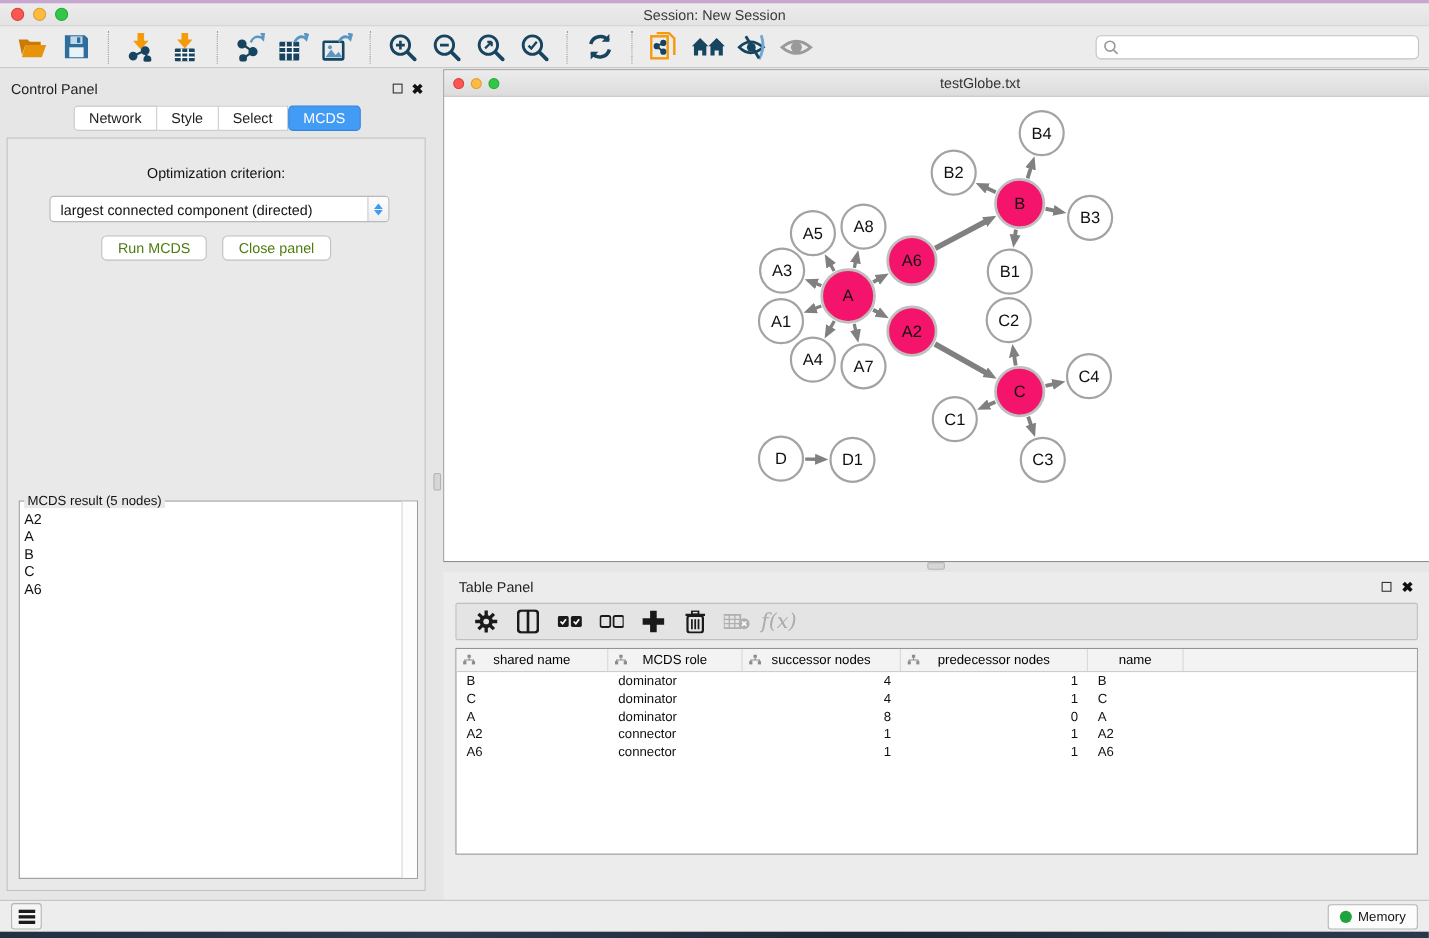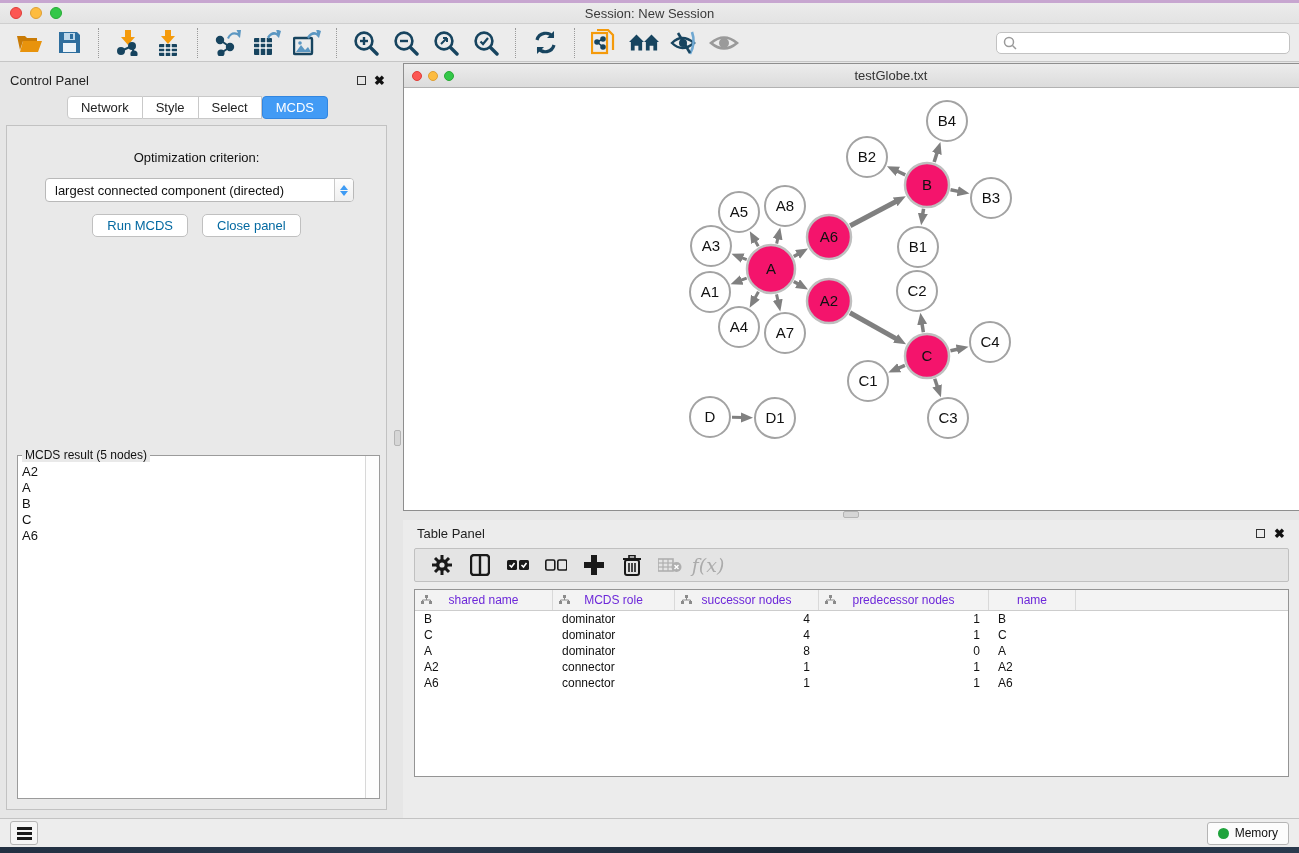--- a/index.html
+++ b/index.html
@@ -49,21 +49,21 @@
   #criterion-select { margin:13px 32px 0 38px; height:24px; background:#fff; border:1px solid #B9B9B9;
     border-radius:4px; display:flex; align-items:center; font-size:13px; color:#111; overflow:hidden; }
   #criterion-select .sel-text { flex:1; padding-left:9px; white-space:nowrap; }
   .spinner { width:19px; height:100%; border-left:1px solid #C9C9C9; background:linear-gradient(#FDFDFD,#EFEFEF);
     display:flex; flex-direction:column; align-items:center; justify-content:center; gap:1px; }
   .spinner .up, .spinner .dn { width:0; height:0; border-left:4px solid transparent; border-right:4px solid transparent; }
   .spinner .up { border-bottom:5px solid #3E9BF4; }
   .spinner .dn { border-top:5px solid #3E9BF4; }
   #cp-buttons { display:flex; justify-content:center; gap:14px; margin-top:12px; }
   .mac-btn { background:#fff; border:1px solid #C0C0C0; border-radius:5px; padding:3px 14px;
-    font-size:13px; color:#0369a1; }
+    font-size:13px; color:#4d7c0f; }
   #mcds-fieldset { margin:auto 6px 10px 10px; height:344px; border:1px solid #9B9B9B;
     position:relative; background:#fff; display:flex; }
   #mcds-legend { position:absolute; top:-8px; left:4px; background:#E9E9E9; padding:0 3px;
     font-size:12px; color:#111; }
   #mcds-list { flex:1; padding:8px 0 0 4px; font-size:13px; color:#111; }
   #mcds-list .item { line-height:16px; }
   #mcds-scroll { width:14px; border-left:1px solid #D8D8D8; background:#FDFDFD; }
 
   
   .grip-v { position:absolute; left:394px; top:368px; width:7px; height:16px;
@@ -90,21 +90,21 @@
   #tp-head { height:26px; display:flex; align-items:center; font-size:13px; color:#222; padding:0 14px; }
   #tp-head .ph-icons { margin-left:auto; display:flex; gap:9px; align-items:center; }
   #tp-toolbar { margin:2px 10px 0 11px; height:34px; background:#E4E4E4; border:1px solid #C0C0C0;
     border-radius:2px; display:flex; align-items:center; padding:0 8px; }
   .tp-icon { width:26px; height:26px; margin:0 6px; display:flex; align-items:center; justify-content:center; }
   .fx { font-family:"DejaVu Serif", serif; font-style:italic; font-size:19px; color:#ABABAB; }
   #data-table { margin:7px 10px 0 11px; height:188px; background:#fff; border:1px solid #949494;
     font-size:12px; color:#111; overflow:hidden; }
   .t-head { display:flex; height:21px; background:#F3F3F3; border-bottom:1px solid #CDCDCD; }
   .t-hcell { position:relative; display:flex; align-items:center; justify-content:center;
-    border-right:1px solid #D9D9D9; font-size:12px; color:#6d28d9; }
+    border-right:1px solid #D9D9D9; font-size:12px; color:#000000; }
   .t-hcell .hicon { position:absolute; left:6px; top:5px; }
   .t-row { display:flex; height:16px; align-items:center; }
   .t-cell { padding:0 9px; white-space:nowrap; overflow:hidden; }
   .t-cell.num { text-align:right; }
   #tp-tabs { display:flex; justify-content:center; margin-top:4px; }
 
   
   #statusbar { position:absolute; left:0; top:818px; width:1299px; height:29px; background:#EDEDED;
     border-top:1px solid #C3C3C3; display:flex; align-items:center; padding:0 10px; }
   #list-btn { width:28px; height:24px; background:#F5F5F5; border:1px solid #B5B5B5; border-radius:3px;

